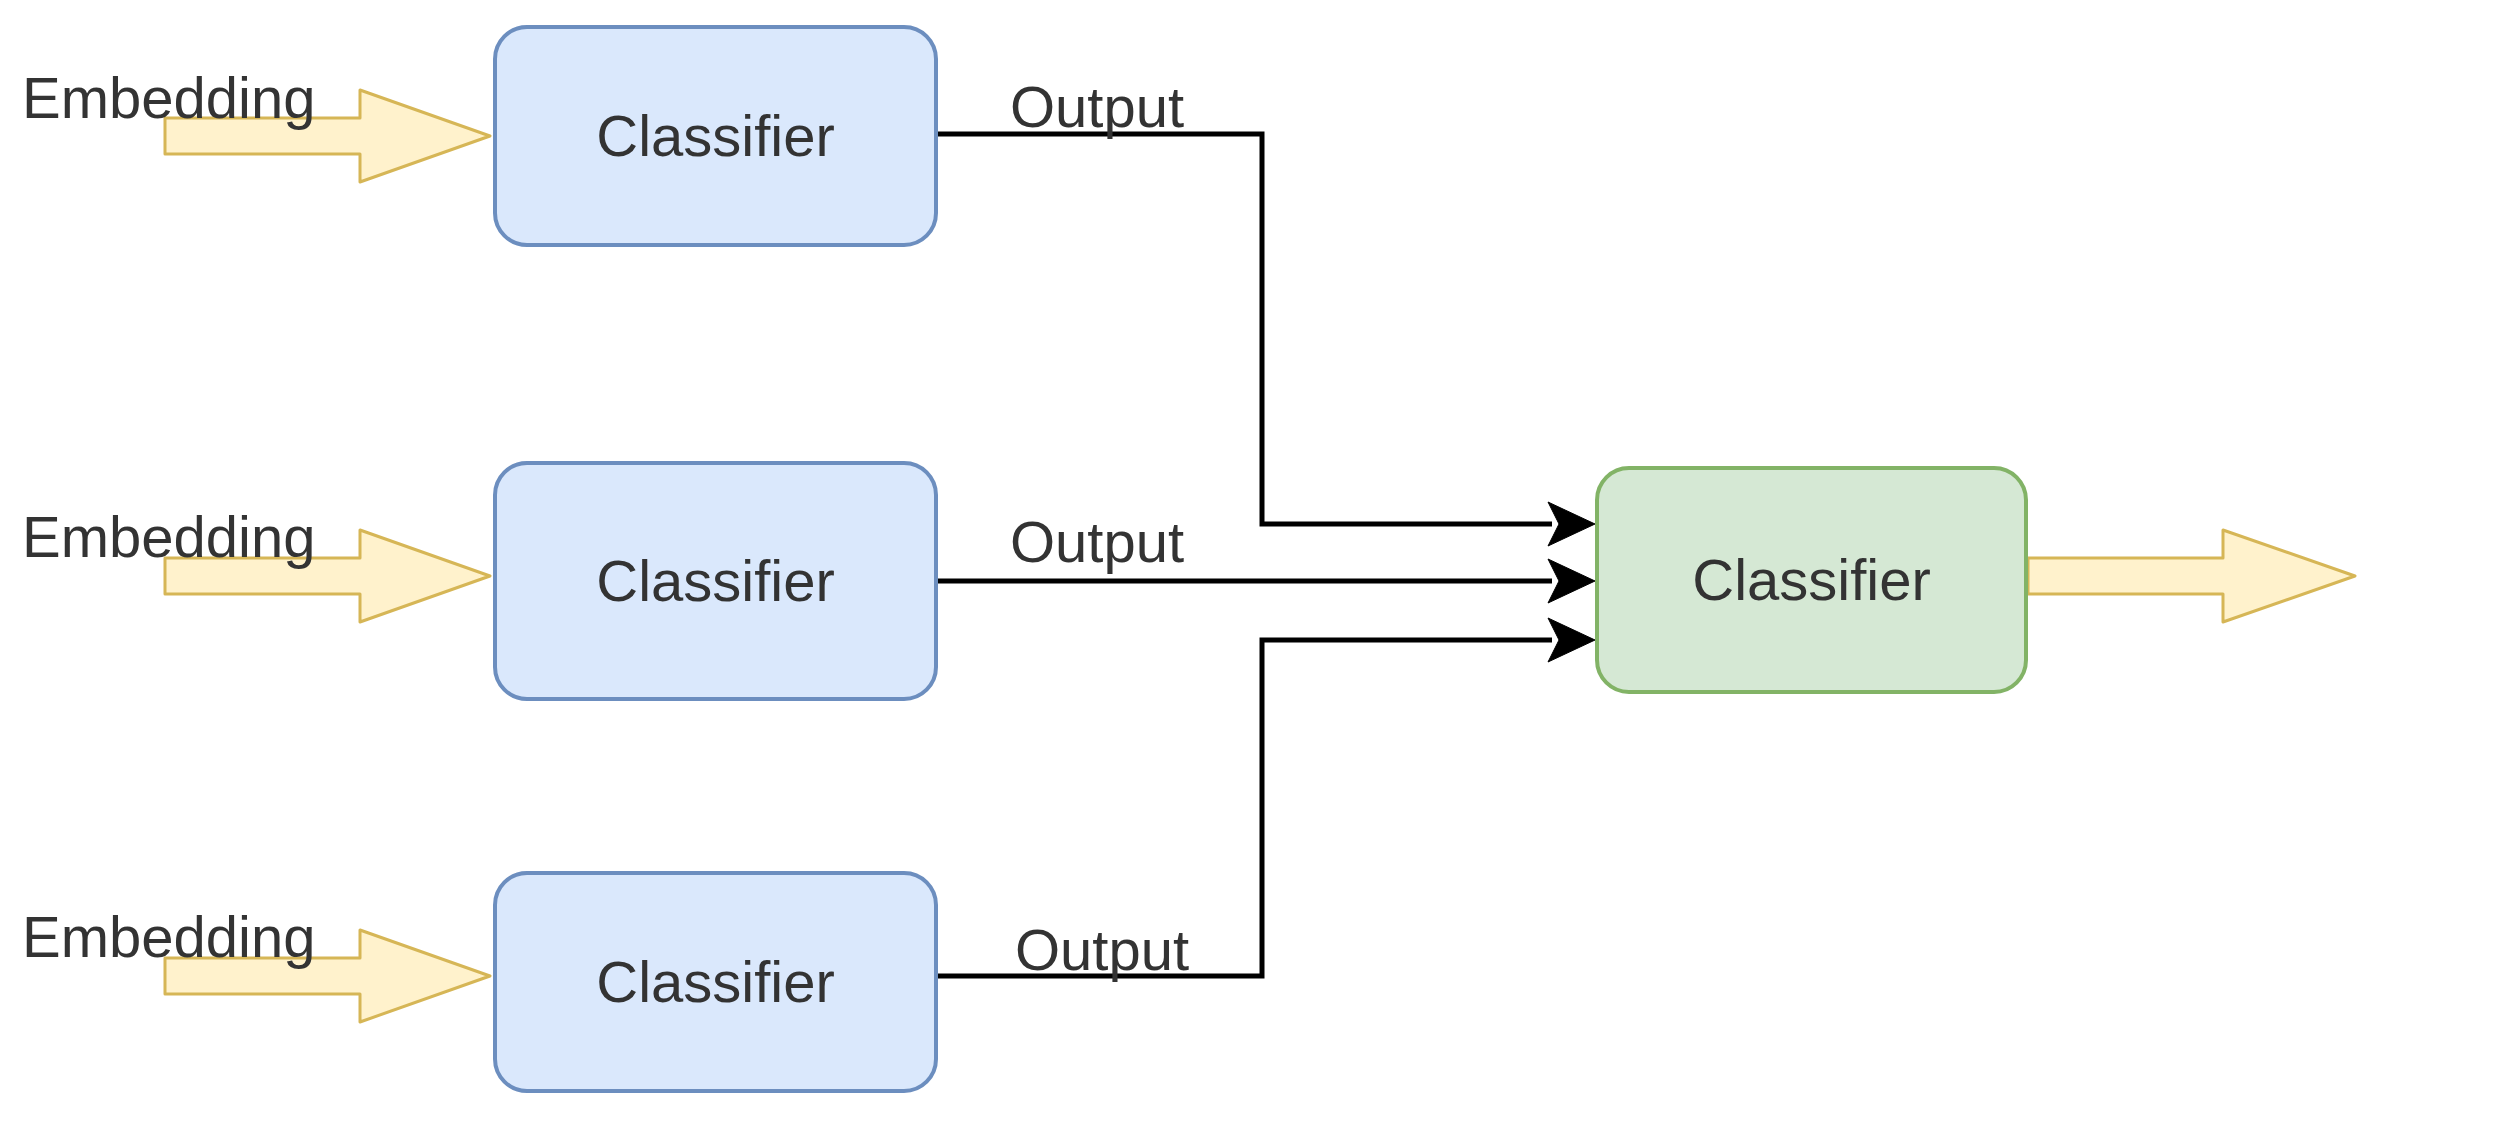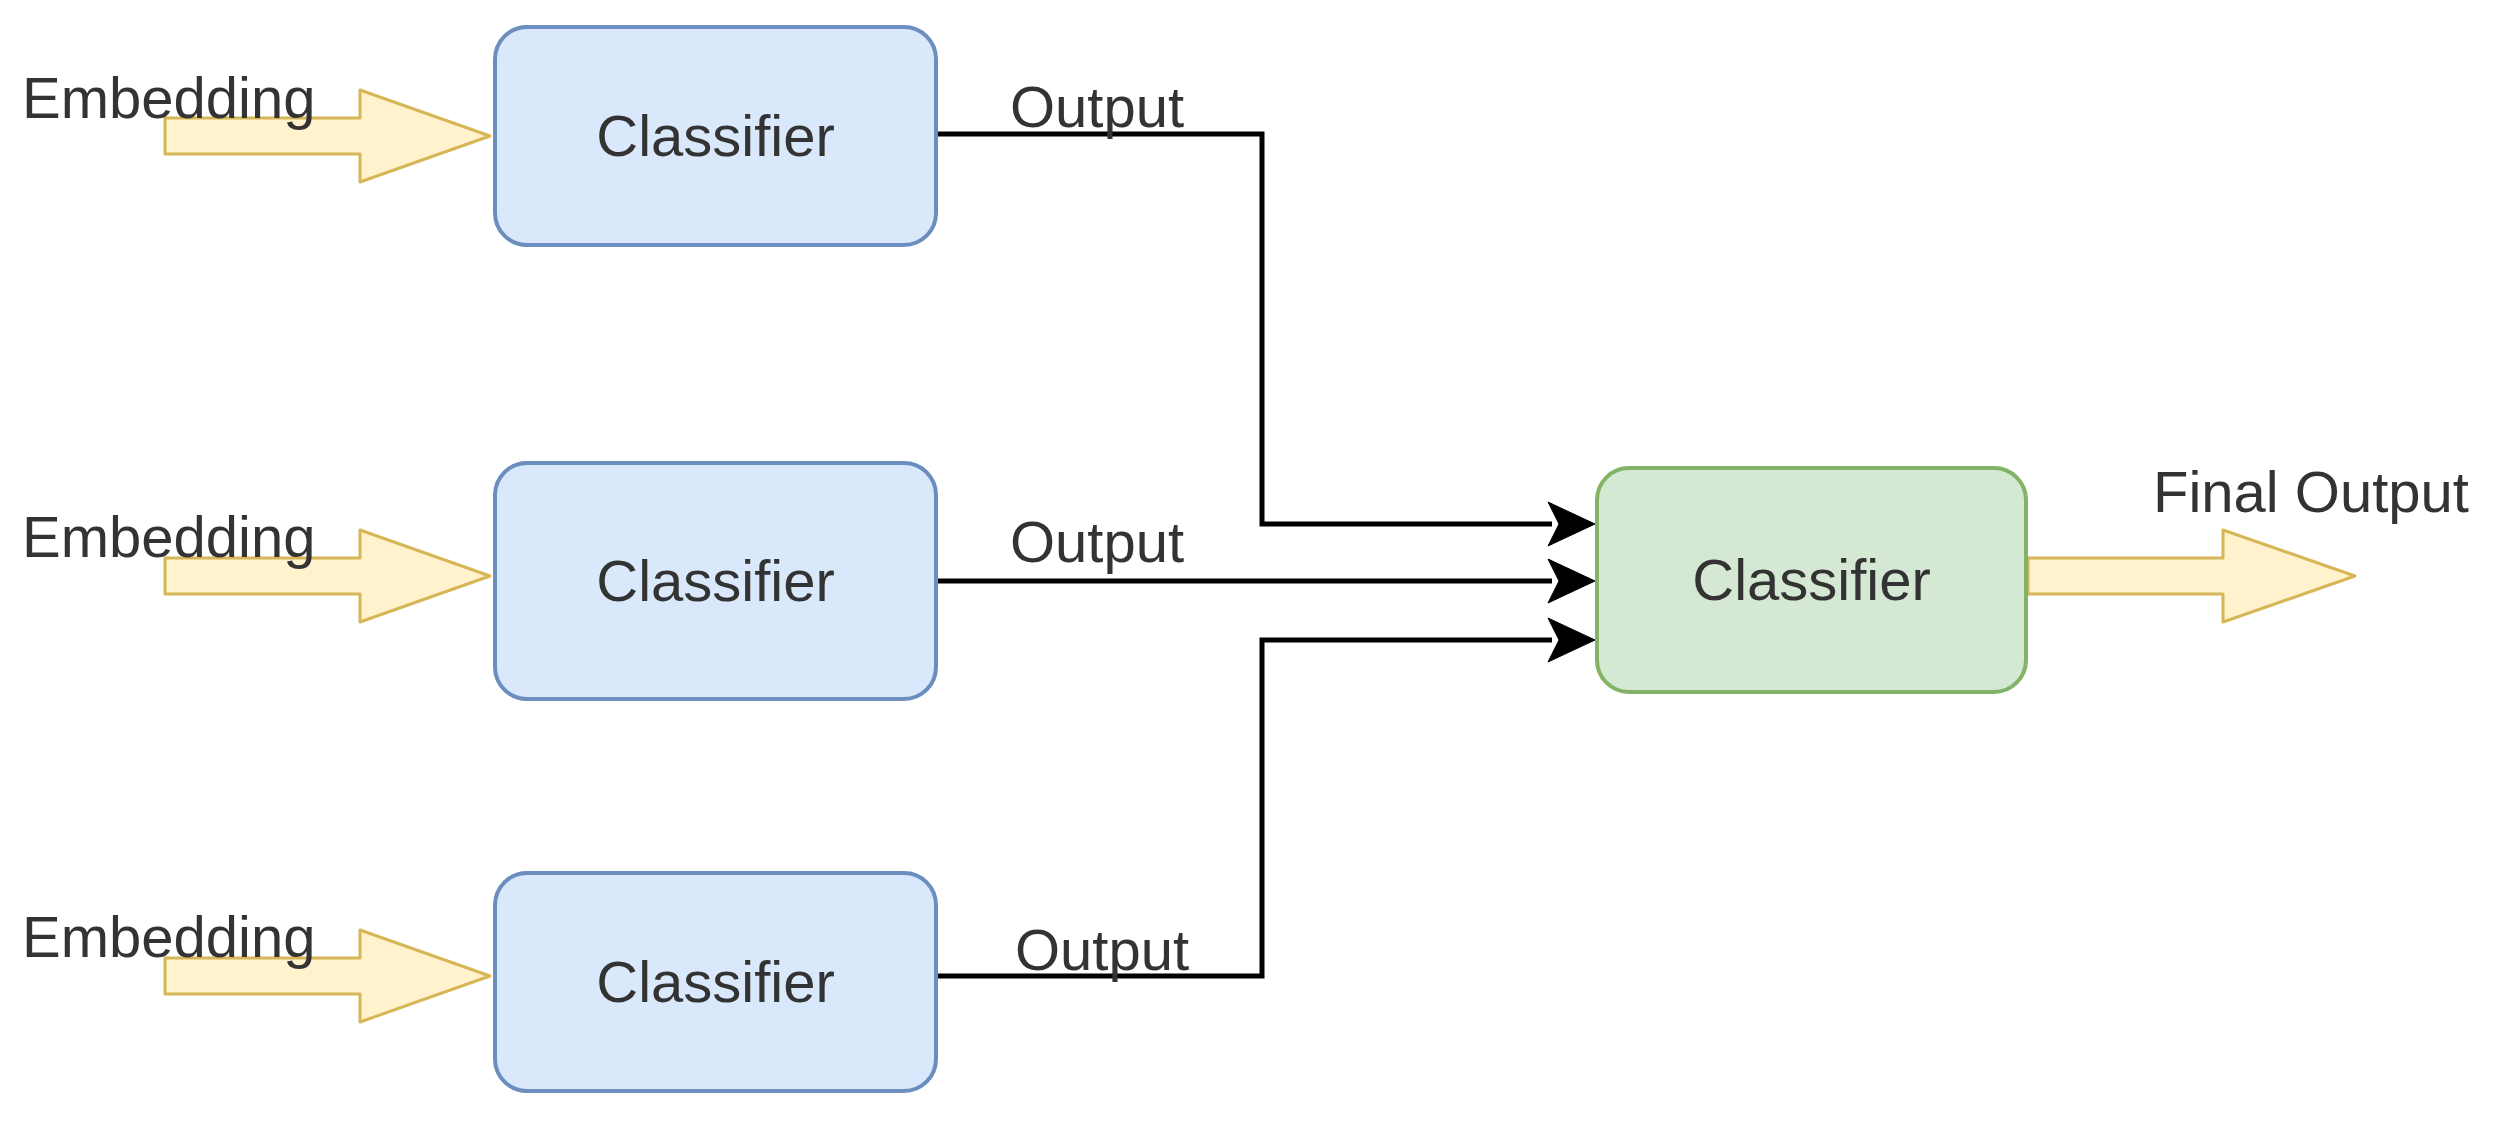--- a/index.html
+++ b/index.html
@@ -85,15 +85,14 @@
   </div>
 
   <div class="lbl lbl-emb-1" style="color: rgb(51, 51, 51);">Embedding</div>
   <div class="lbl lbl-emb-2" style="color: rgb(51, 51, 51);">Embedding</div>
   <div class="lbl lbl-emb-3" style="color: rgb(51, 51, 51);">Embedding</div>
 
   <div class="lbl lbl-out-1" style="color: rgb(51, 51, 51);">Output</div>
   <div class="lbl lbl-out-2" style="color: rgb(51, 51, 51);">Output</div>
   <div class="lbl lbl-out-3" style="color: rgb(51, 51, 51);">Output</div>
 
-  <div class="lbl lbl-final" style="color: rgb(51, 51, 51);">Final Output</div>
 
 </div>
 
 </body></html>

